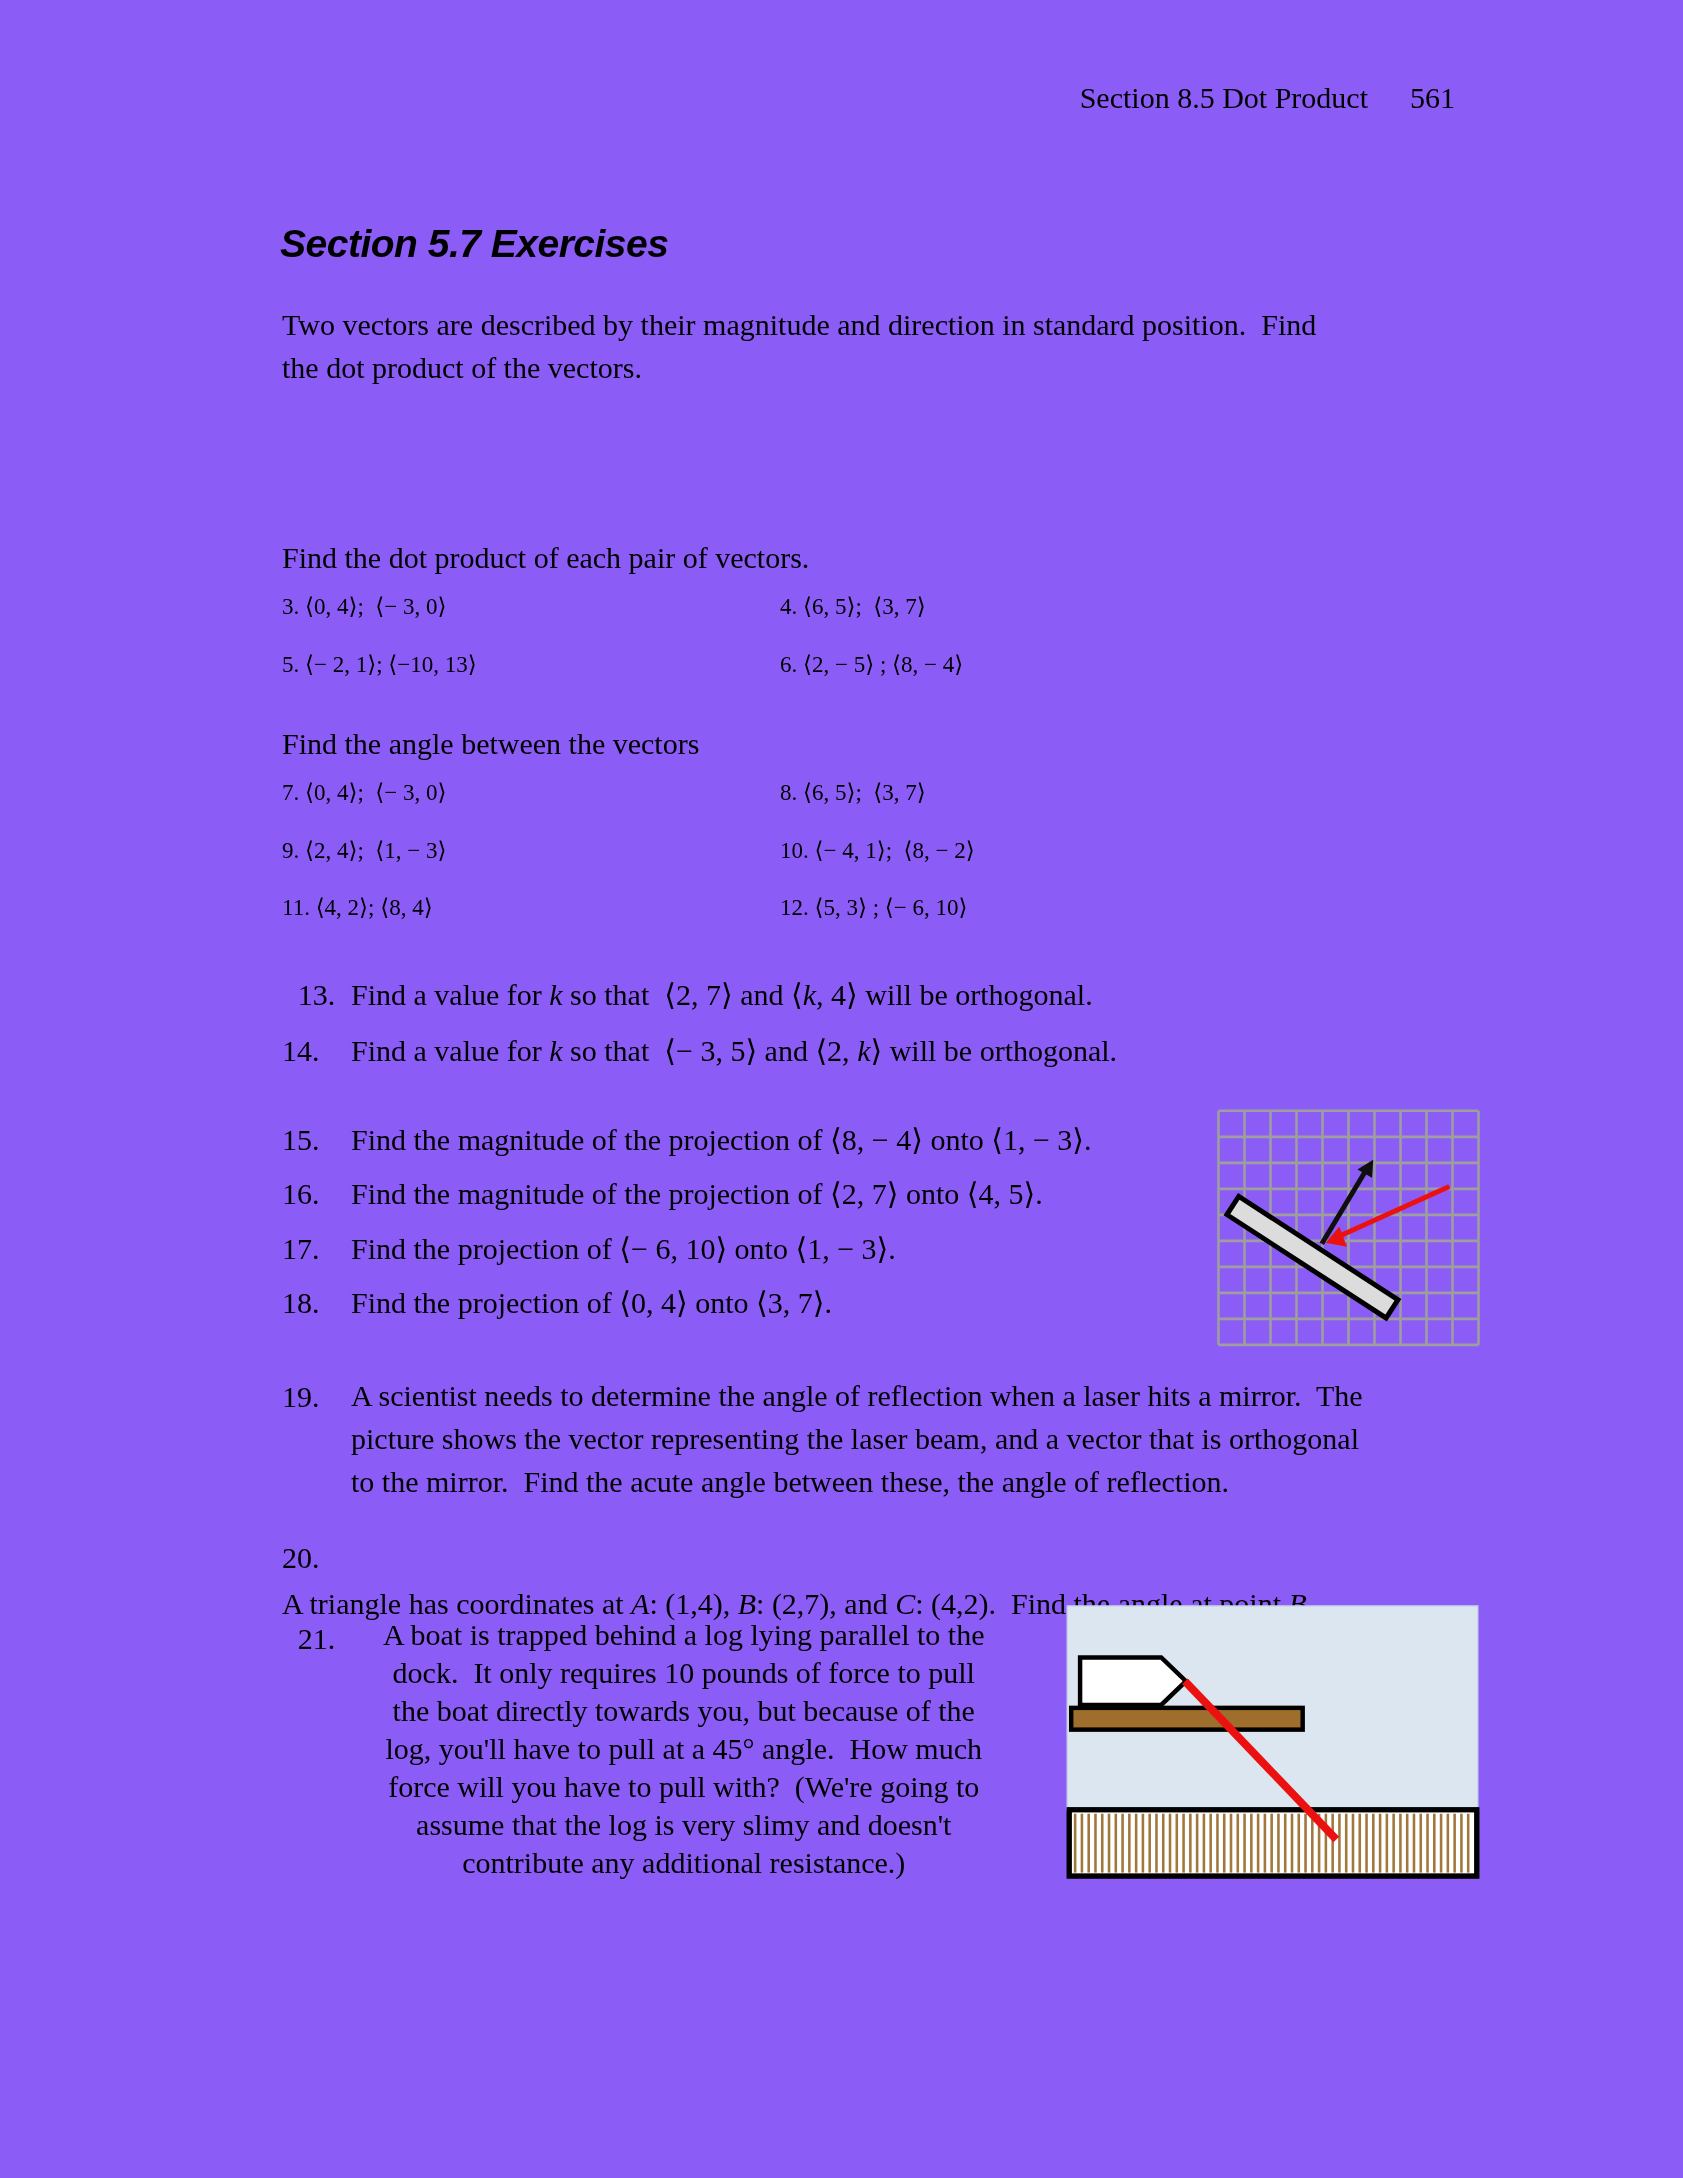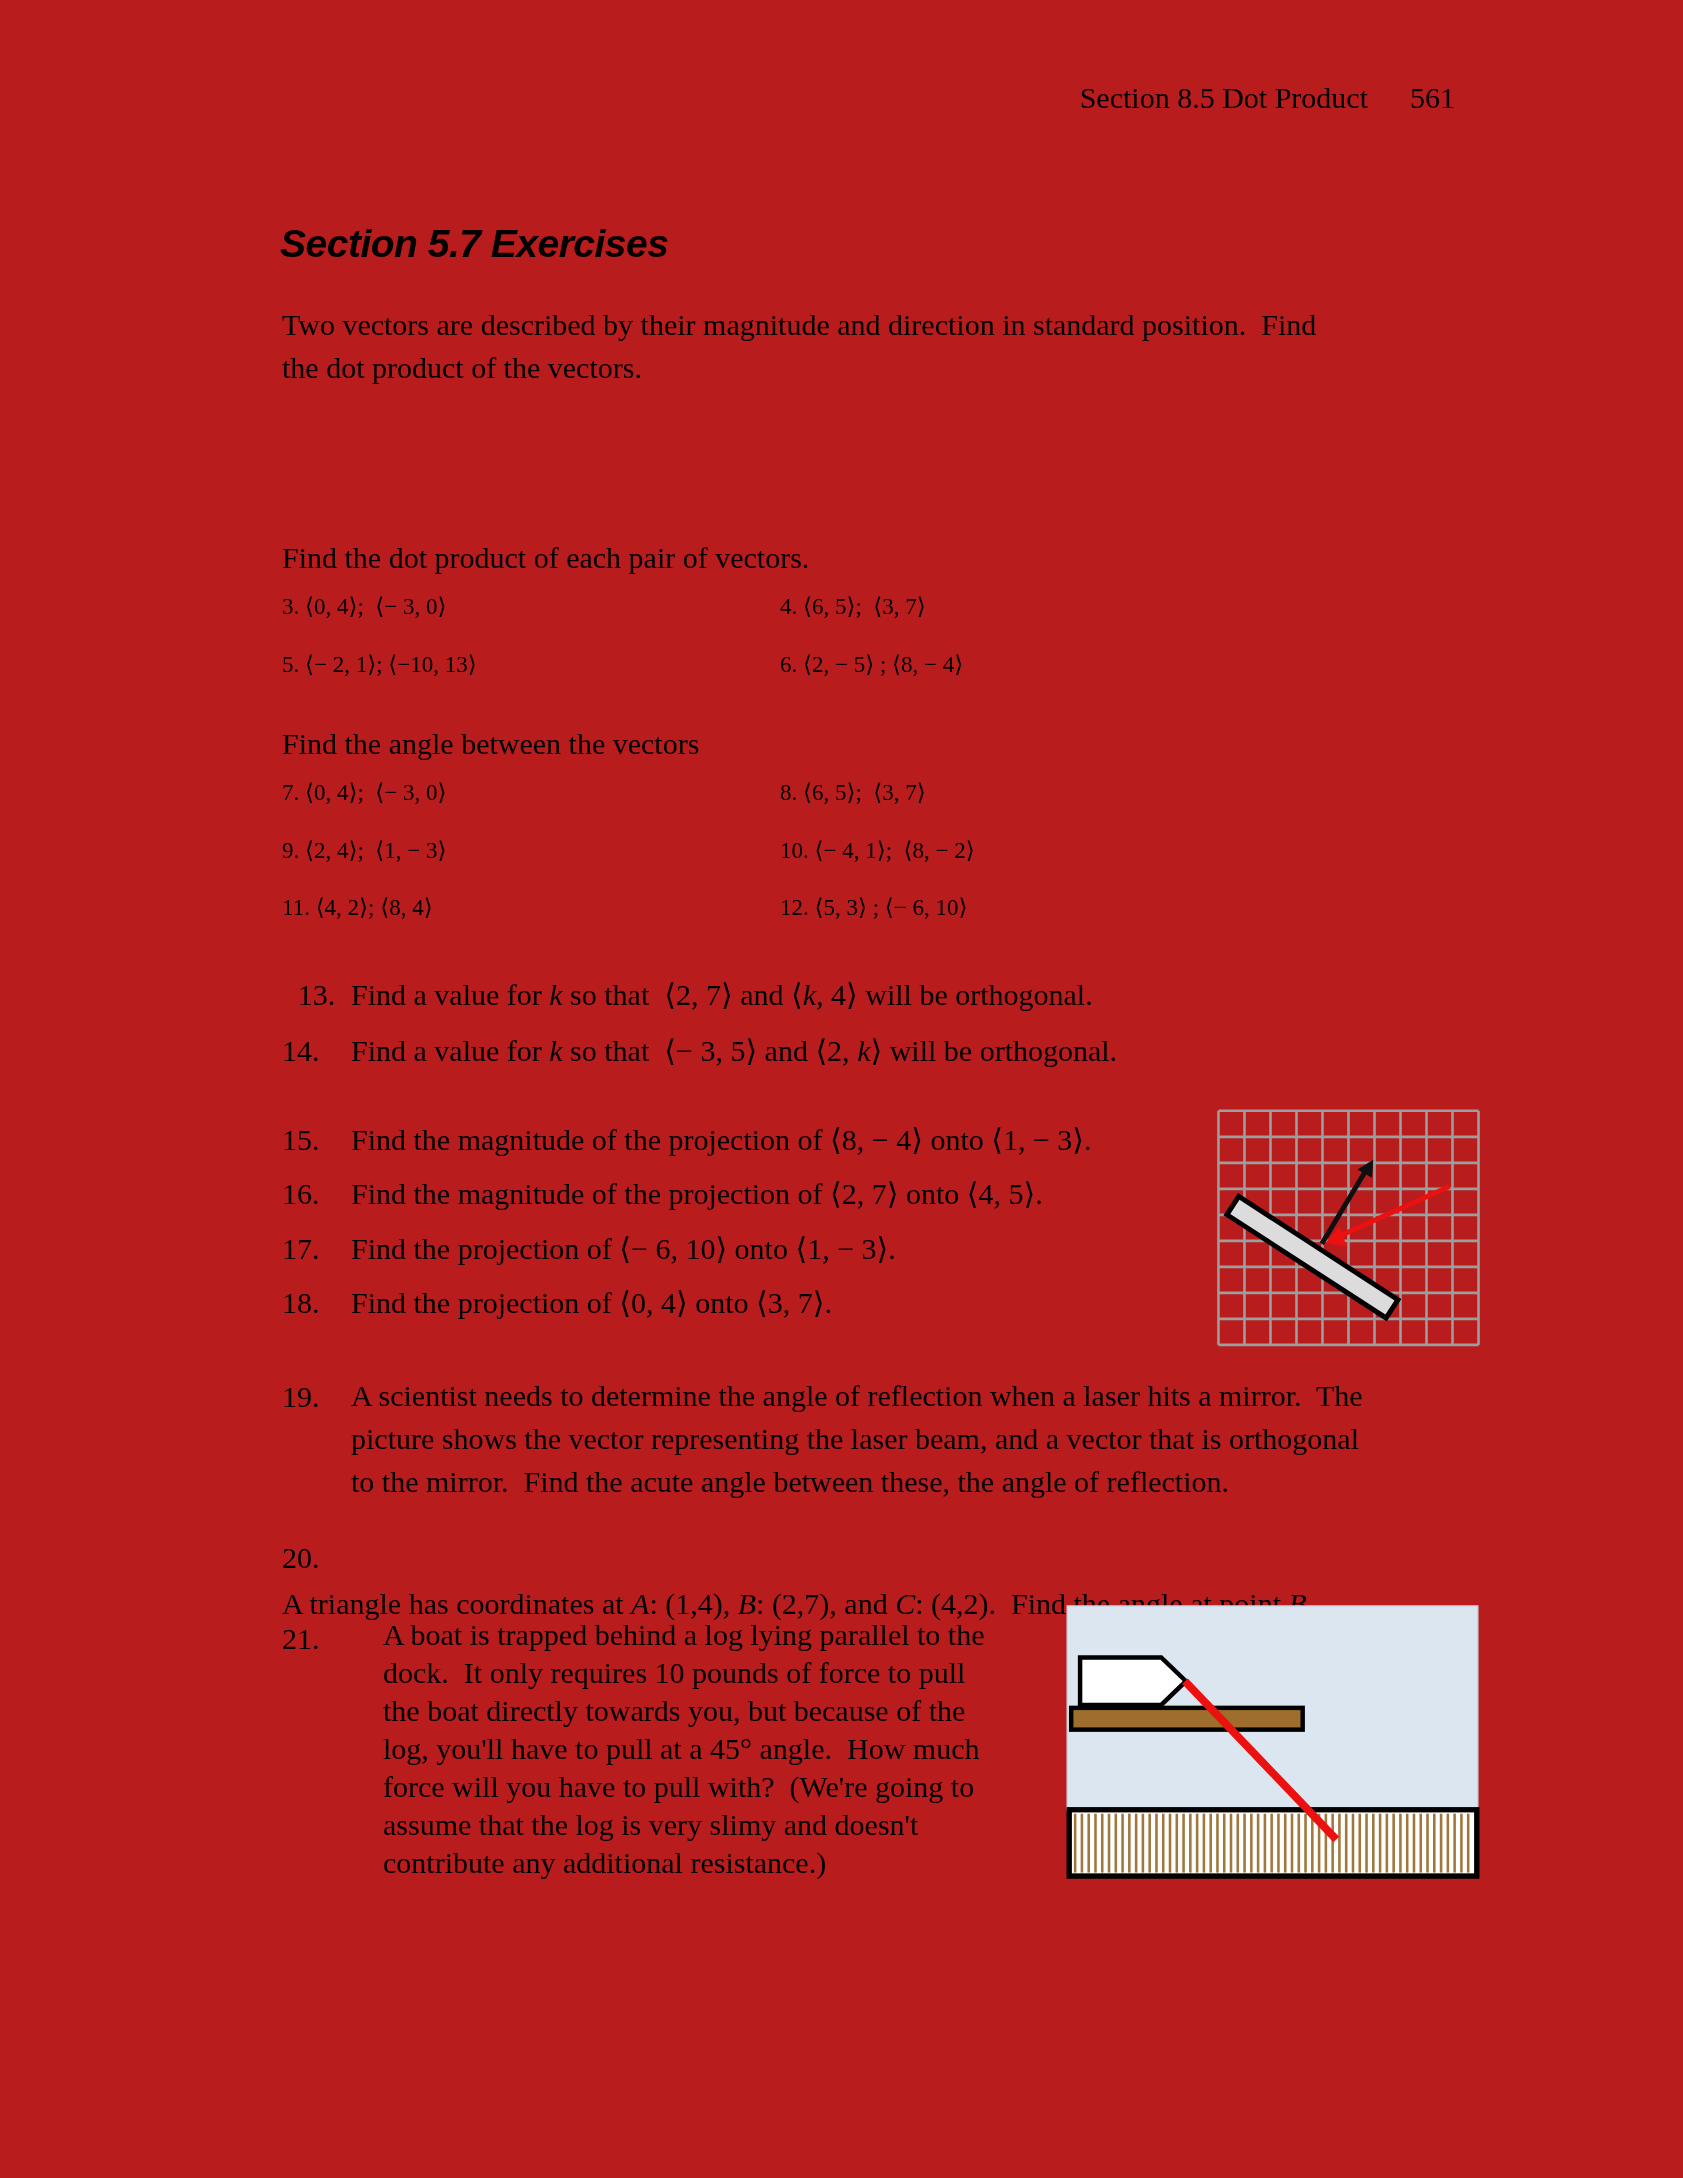--- a/index.html
+++ b/index.html
@@ -1,17 +1,17 @@
 <!DOCTYPE html>
 <html><head>
 <meta charset="utf-8">
 <style>
   html,body{margin:0;padding:0;background:#ffffff;}
   .page{
-    position:relative;width:1683px;height:2178px;background:#b91c1c;
+    position:relative;width:1683px;height:2178px;background:#8b5cf6;
     font-family:"Liberation Serif","DejaVu Serif",serif;color:#000;
     overflow:hidden;
   }
   .abs{position:absolute;}
   .hdr{top:81px;left:0;width:1455px;text-align:right;font-size:30px;white-space:pre;}
   .hdr .pgnum{display:inline-block;margin-left:42px;}
   .title{
     top:222px;left:280px;
     font-family:"Liberation Sans","DejaVu Sans",sans-serif;
     font-weight:bold;font-style:italic;font-size:39px;letter-spacing:-0.5px;
@@ -25,21 +25,21 @@
   .colR{left:780px;}
   .hang{display:flex;font-size:30px;line-height:46px;white-space:pre;}
   .hang .pnum{flex:none;}
   .w70{width:69px;}
   .w64{width:63px;}
   .iv{font-style:italic;}
   .lines div{white-space:pre;}
   .p19{top:1374px;left:282px;}
   .p19 .txt{line-height:43px;}
   .p20{top:1535px;left:282px;flex-direction:column;}
-  .p21{top:1616px;left:282px;}
+  .p21{top:1616px;left:282px;text-align:center;}
   .p21 .txt{line-height:38px;font-size:30px;margin-left:32px;}
   svg{display:block;}
   .figmirror{top:1109px;left:1217px;}
   .figboat{top:1604px;left:1065px;}
 </style>
 </head>
 <body>
 
 <div class="page">
 

